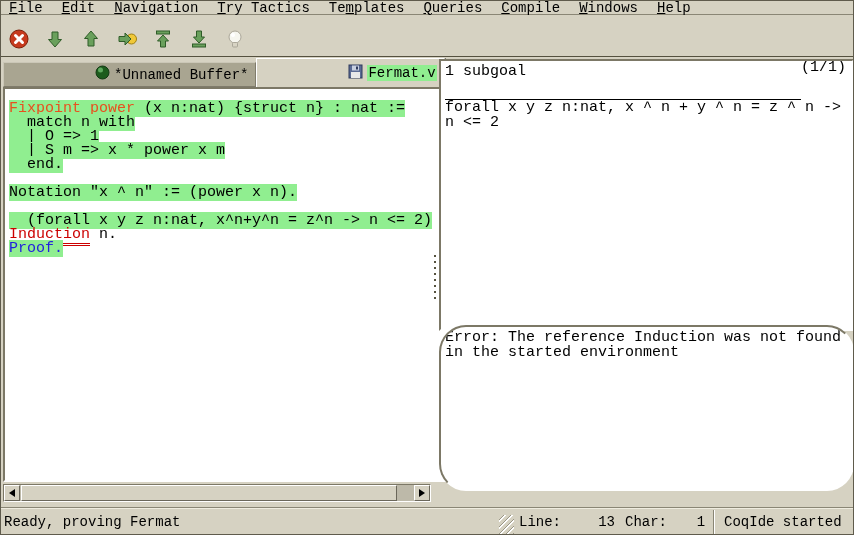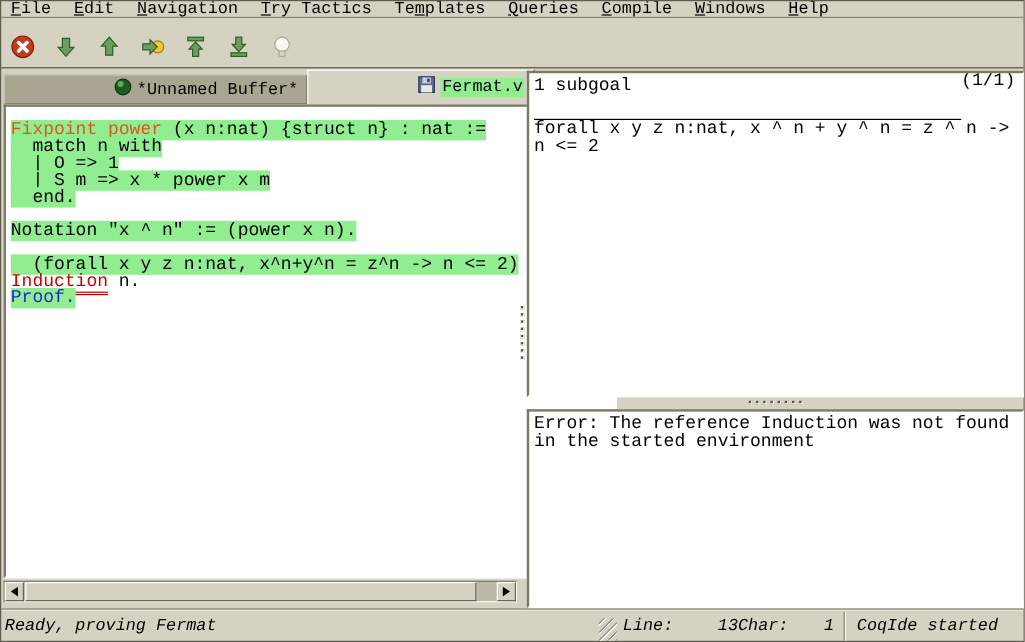--- a/index.html
+++ b/index.html
@@ -71,41 +71,41 @@
   .vgrip { position:absolute; left:2px; top:198px; }
   .vgrip i { display:block; width:3px; height:3px; margin-bottom:3px; background:#55513f; border-right:1px solid #fff; border-bottom:1px solid #fff; }
   
   .right-pane { position:absolute; top:56px; left:438px; width:416px; height:450px; }
   .panel {
     position:absolute; left:0; width:415px; background:#fff;
     border:2px solid; border-color:#7c7866 #fff #fff #7c7866;
     font-size:15px; line-height:15px; padding:3px 4px; overflow:hidden;
   }
   .goal-panel { top:2px; height:272px; }
-  .error-panel { top:284px; height:166px; }
+  .error-panel { top:268px; height:166px;border-radius:27px; }
   .text-line { white-space:pre; }
   .goal-sep { display:flex; align-items:flex-end; height:21px; margin-right:2px; }
   .sep-line { flex:1; border-bottom:1px solid #000; }
   .goal-counter { margin-bottom:25px; white-space:pre; }
   .hsash { position:absolute; top:274px; left:0; width:415px; height:8px; display:flex; justify-content:center; align-items:center; gap:3px; }
   .hsash i { display:block; width:3px; height:3px; background:#55513f; border-right:1px solid #fff; border-bottom:1px solid #fff; }
   
   .statusbar {
     position:absolute; top:506px; left:0; right:0; height:28px;
     border-top:1px solid #8a8675; box-shadow:inset 0 1px 0 #efecdf;
-    display:flex; align-items:center; font-size:14px;font-style:italic;
+    display:flex; align-items:center; font-size:14px;
   }
   .status-left { width:498px; padding-left:3px; white-space:pre; overflow:hidden; }
   .grip {
     width:15px; height:20px; align-self:flex-end;
     background:repeating-linear-gradient(135deg,#d6d2c2 0 3px,#9a9685 3px 4px,#fff 4px 5px);
   }
   .line-label { margin-left:5px; white-space:pre; }
   .line-num { width:54px; text-align:right; white-space:pre; }
-  .char-label { margin-left:0; white-space:pre; }
+  .char-label { margin-left:10px; white-space:pre; }
   .char-num { width:38px; text-align:right; white-space:pre; }
   .ide-box {
     margin-left:8px; flex:1; height:24px; display:flex; align-items:center;
     border-left:1px solid #8a8675; box-shadow:inset 1px 0 0 #fff;
     padding-left:10px; white-space:pre;
   }
 </style>
 </head>
 <body>
 

